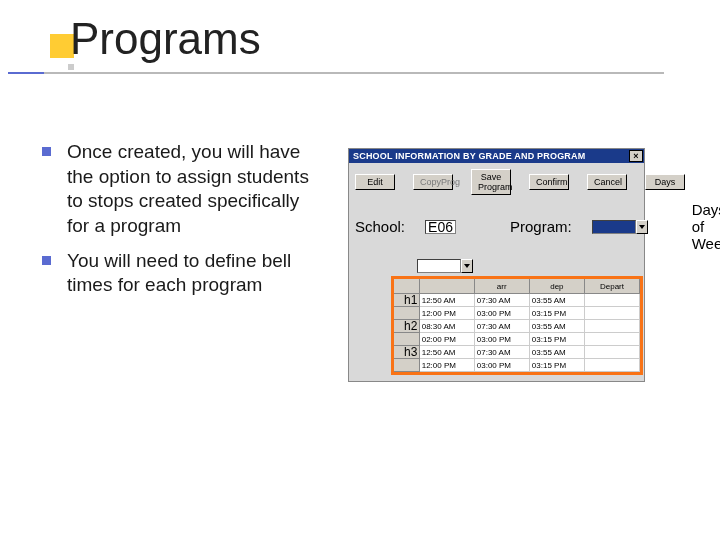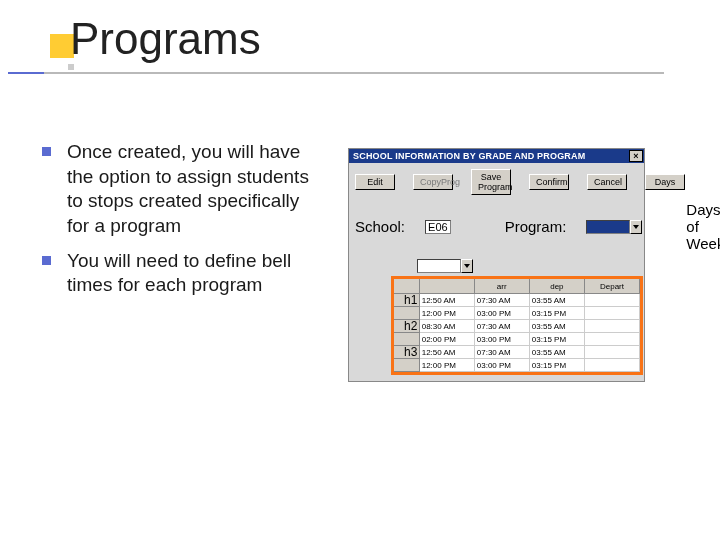--- a/index.html
+++ b/index.html
@@ -23,21 +23,21 @@
   
   .appwin { position: absolute; left: 348px; top: 148px; width: 297px; background: #d9d9d9; border: 1px solid #888; font-family: "MS Sans Serif", Tahoma, sans-serif; font-size: 9px; color: #000; }
   .tb { display: flex; align-items: center; justify-content: space-between; background: #1a3a8a; color: #fff; padding: 1px 1px 1px 4px; }
   .tb-title { font-weight: bold; font-size: 9px; letter-spacing: .2px; }
   .tb-x { width: 14px; height: 12px; background: #d4d0c8; border: 1px solid #000; color: #000; font-weight: bold; font-size: 9px; text-align: center; line-height: 10px; }
 
   .row { display: flex; align-items: center; padding: 3px 6px; gap: 18px; }
   .btn { background: #d4d0c8; border: 1px solid #000; border-top-color: #fff; border-left-color: #fff; padding: 2px 6px; min-width: 40px; text-align: center; font-size: 9px; }
   .btn.dis { color: #7a7a7a; }
   .lbl { font-size: 15px; margin-right: 2px; }
-  .field { background: #fff; border: 1px solid #808080; border-top-color: #404040; border-left-color: #404040; height: 14px; padding: 0 2px; font-size: 11px; display: inline-flex; align-items: center; }
+  .field { background: #fff; border: 1px solid #808080; border-top-color: #404040; border-left-color: #404040; height: 14px; padding: 0 2px; font-size: 14px; display: inline-flex; align-items: center; }
   .field.sel { background: #1a3a8a; }
   .dd { display: inline-flex; }
   .dd .arrow { width: 12px; height: 14px; background: #d4d0c8; border: 1px solid #000; border-top-color: #fff; border-left-color: #fff; display: flex; align-items: center; justify-content: center; }
   .dd .arrow svg { width: 6px; height: 4px; }
 
   
   .tablewrap { padding: 4px 6px 6px 12px; }
   .grid { border: 3px solid #f97316; background: #fff; }
   .grid .grow { display: flex; height: 13px; }
   .grid .rowlabel { width: 26px; background: #d4d0c8; border-right: 1px solid #888; border-bottom: 1px solid #888; font-size: 12px; display: flex; align-items: center; padding-left: 10px; }

